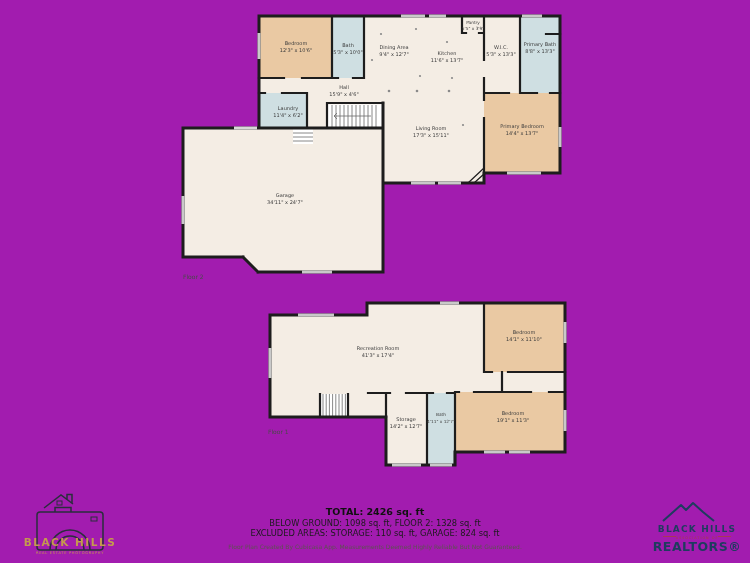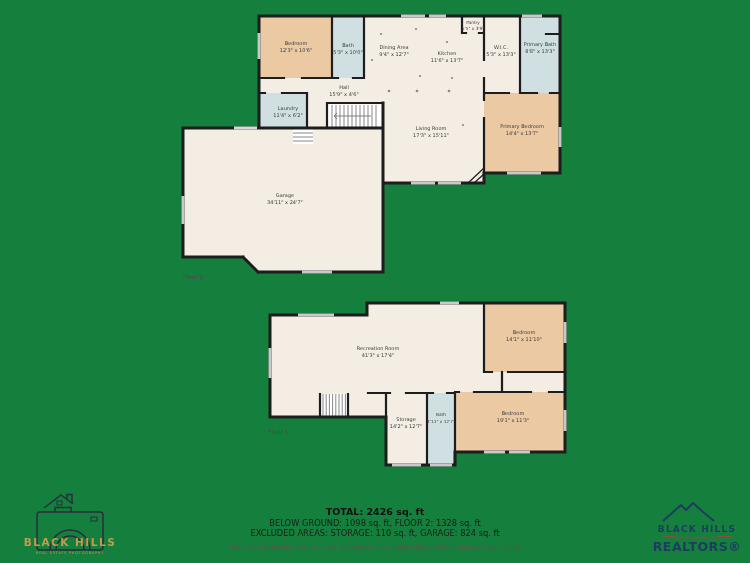--- a/index.html
+++ b/index.html
@@ -1,16 +1,16 @@
 <!DOCTYPE html>
 <html><head>
 <meta charset="utf-8">
 <style>
   html,body{margin:0;padding:0;background:#ffffff;}
-  .page{position:relative;width:750px;height:563px;background:#15803d;overflow:hidden;
+  .page{position:relative;width:750px;height:563px;background:#a21caf;overflow:hidden;
         font-family:"DejaVu Sans",sans-serif;}
   svg{display:block;}
   text{font-family:"DejaVu Sans",sans-serif;}
   .room-label{fill:#3d3d3d;font-size:5px;}
   .room-label.small{font-size:4.3px;}
   .floor-caption{fill:#4a4a4a;font-size:6px;}
   .sum-total{fill:#101010;font-size:9.5px;font-weight:bold;}
   .sum-line{fill:#1b1b1b;font-size:8.3px;}
   .sum-disc{fill:#5d5350;font-size:6px;}
   .wall-ext{stroke:#1d1d1d;stroke-width:3;fill:none;stroke-linecap:square;}

